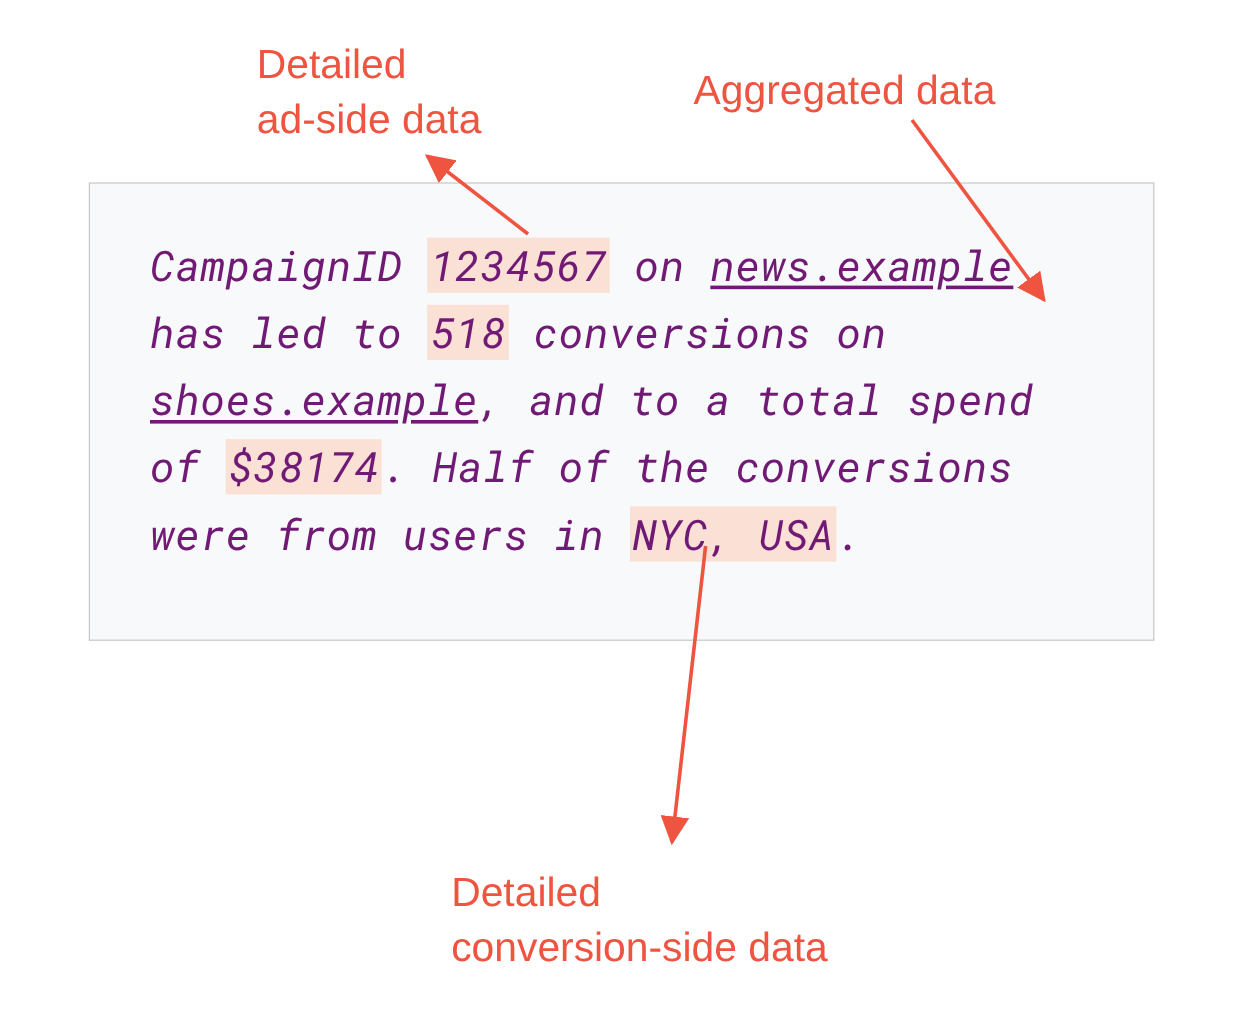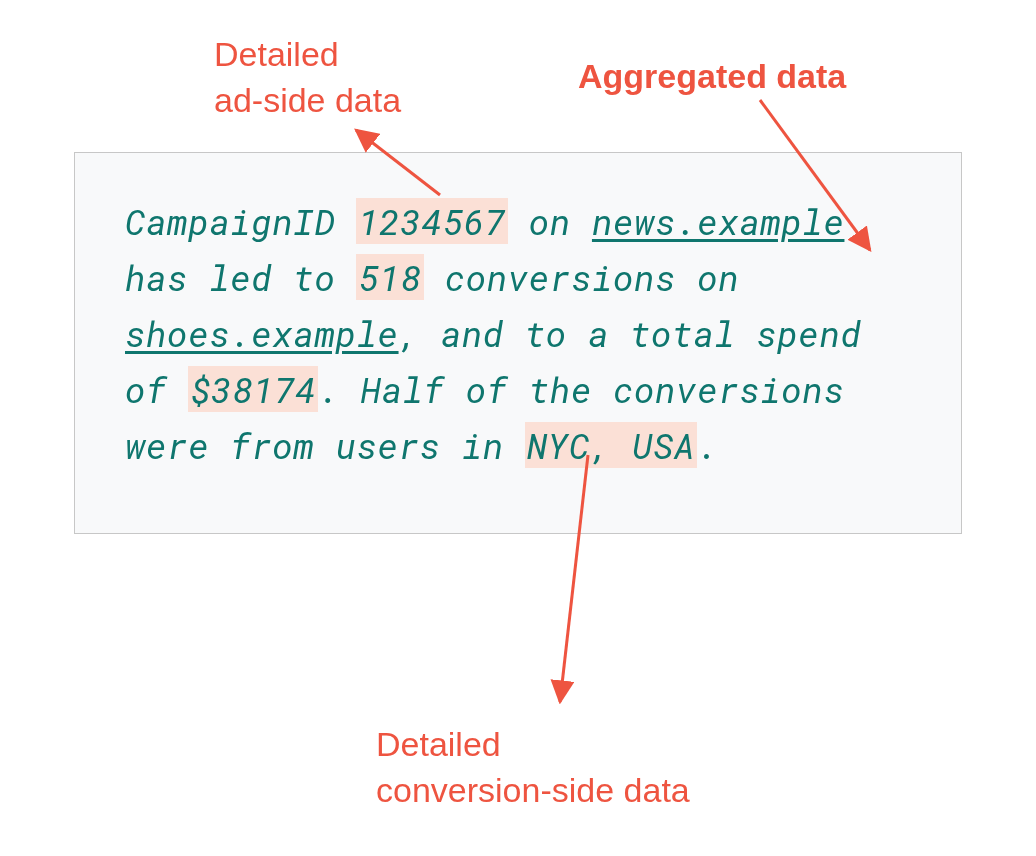--- a/index.html
+++ b/index.html
@@ -27,21 +27,21 @@
     box-sizing: border-box;
     border: 1px solid #c7c7c7;
     background: #f8f9fa;
     padding: 40px 50px 60px 50px;
   }
   .content {
     font-family: "Menlo", "Consolas", "Roboto Mono", "Courier New", monospace;
     font-style: italic;
     font-size: 35px;
     line-height: 1.6;
-    color: #0f766e;
+    color: #701a75;
     letter-spacing: 0.5px;
   }
   .hl {
     background: #fbe0d6;
     padding: 0 2px;
   }
   .ul {
     text-decoration: underline;
     text-underline-offset: 4px;
   }
@@ -53,21 +53,21 @@
     height: 856px;
     pointer-events: none;
   }
 </style>
 </head>
 <body>
 
 <div class="label" style="left:214px; top:32px; white-space:pre;">Detailed
 ad-side data</div>
 
-<div class="label" style="left:578px; top:54px;font-weight:bold;">Aggregated data</div>
+<div class="label" style="left:578px; top:54px;">Aggregated data</div>
 
 <div class="box">
   <div class="content">
     <span>CampaignID </span><span class="hl">1234567</span><span> on </span><span class="ul">news.example</span><span> has led to </span><span class="hl">518</span><span> conversions on </span><span class="ul">shoes.example</span><span>, and to a total spend of </span><span class="hl">$38174</span><span>. Half of the conversions were from users in </span><span class="hl">NYC, USA</span><span>.</span>
   </div>
 </div>
 
 <div class="label" style="left:376px; top:722px; white-space:pre;">Detailed
 conversion-side data</div>
 

